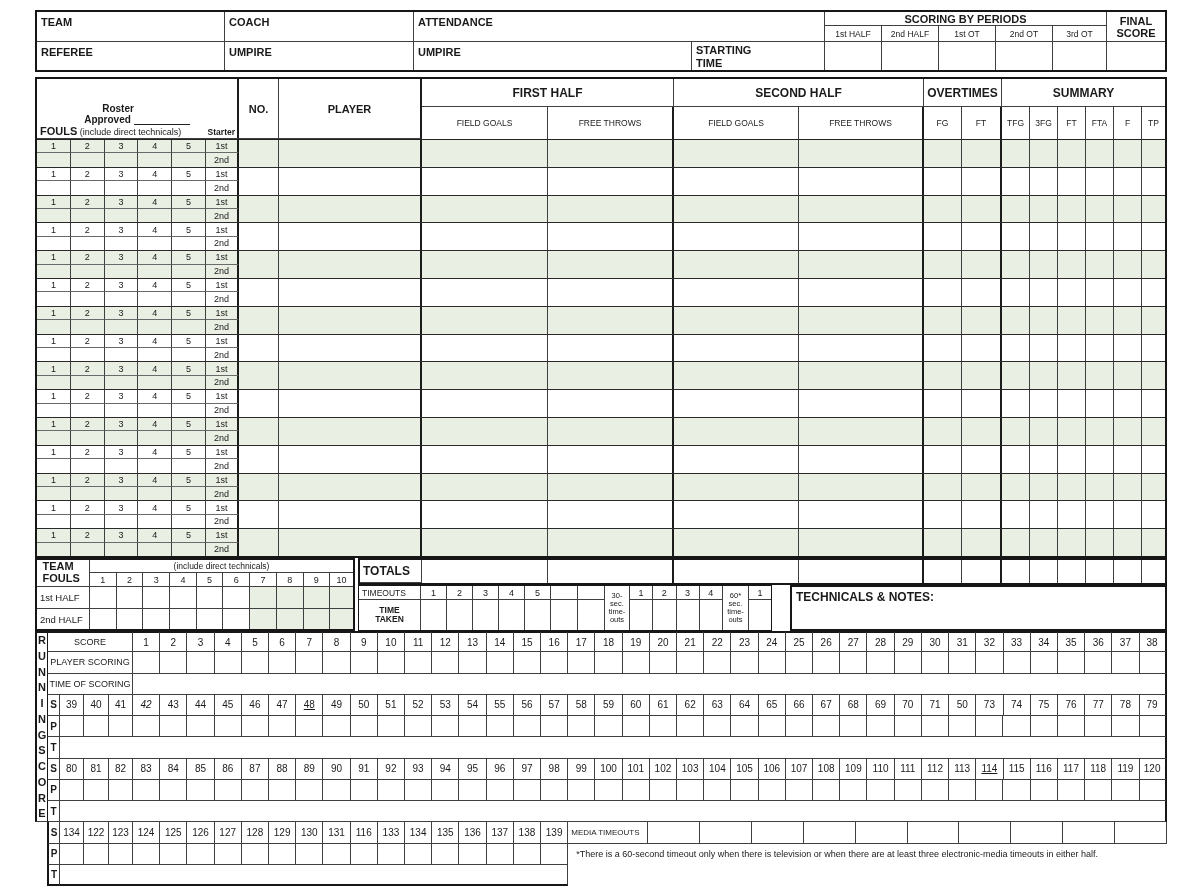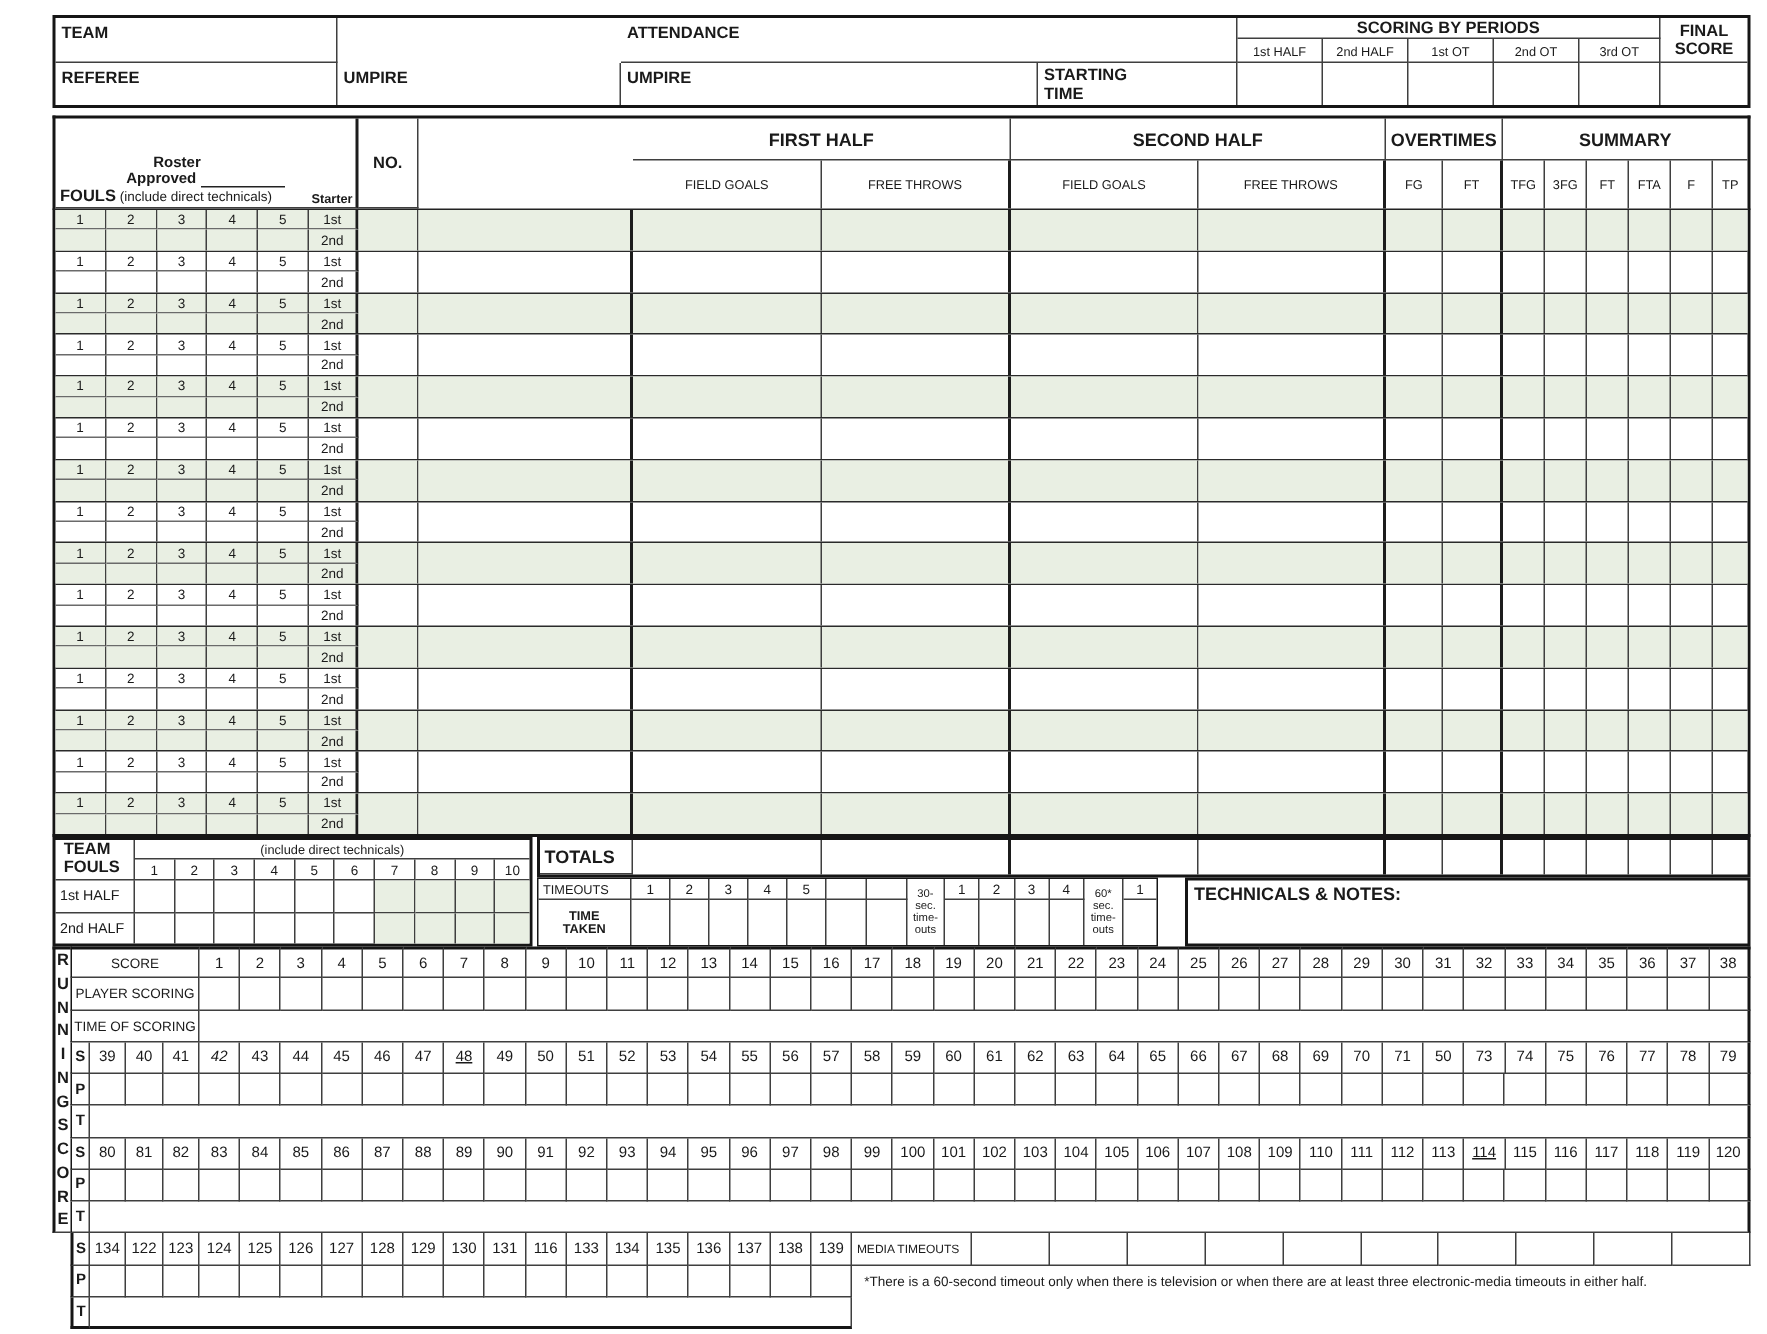--- a/index.html
+++ b/index.html
@@ -54,20 +54,22 @@
   .footnote{display:flex;align-items:center;padding-left:8px;}
 </style>
 </head>
 <body>
 
 <div class="sheet">
 
   <div class="abs grid" id="top-grid">
     <div class="cell" style="grid-row:1/3;grid-column:1;">
       <span class="tl">TEAM</span></div>
+    <div class="cell" style="grid-row:1/3;grid-column:2;">
+      <span class="tl">COACH</span></div>
     <div class="cell" style="grid-row:1/3;grid-column:3/5;">
       <span class="tl">ATTENDANCE</span></div>
     <div class="cell t-c b fs11" style="grid-row:1;grid-column:5/10;">
         <span>SCORING BY PERIODS</span>
       </div>
     <div class="cell t-c fs85" style="grid-row:2;grid-column:5;">
         <span>1st HALF</span>
       </div>
     <div class="cell t-c fs85" style="grid-row:2;grid-column:6;">
         <span>2nd HALF</span>
@@ -109,20 +111,23 @@
           <span>Approved</span>
           <span class="rule"></span>
         </div>
       <div class="fh-bottom">
         <span class="fs9"><span class="b fs11">FOULS</span> <span>(include direct technicals)</span></span>
         <span class="b fs85">Starter</span>
       </div>
     </div>
     <div class="cell t-c b fs11" style="grid-row:1/3;grid-column:2;">
         <span>NO.</span>
+      </div>
+    <div class="cell t-c b fs11 bthick" style="grid-row:1/3;grid-column:3;">
+        <span>PLAYER</span>
       </div>
     <div class="cell t-c b fs12" style="grid-row:1;grid-column:6/8;">
         <span>SECOND HALF</span>
       </div>
     <div class="cell t-c b fs12" style="grid-row:1;grid-column:4/6;">
         <span>FIRST HALF</span>
       </div>
     <div class="cell t-c b fs12" style="grid-row:1;grid-column:8/10;">
         <span>OVERTIMES</span>
       </div>

